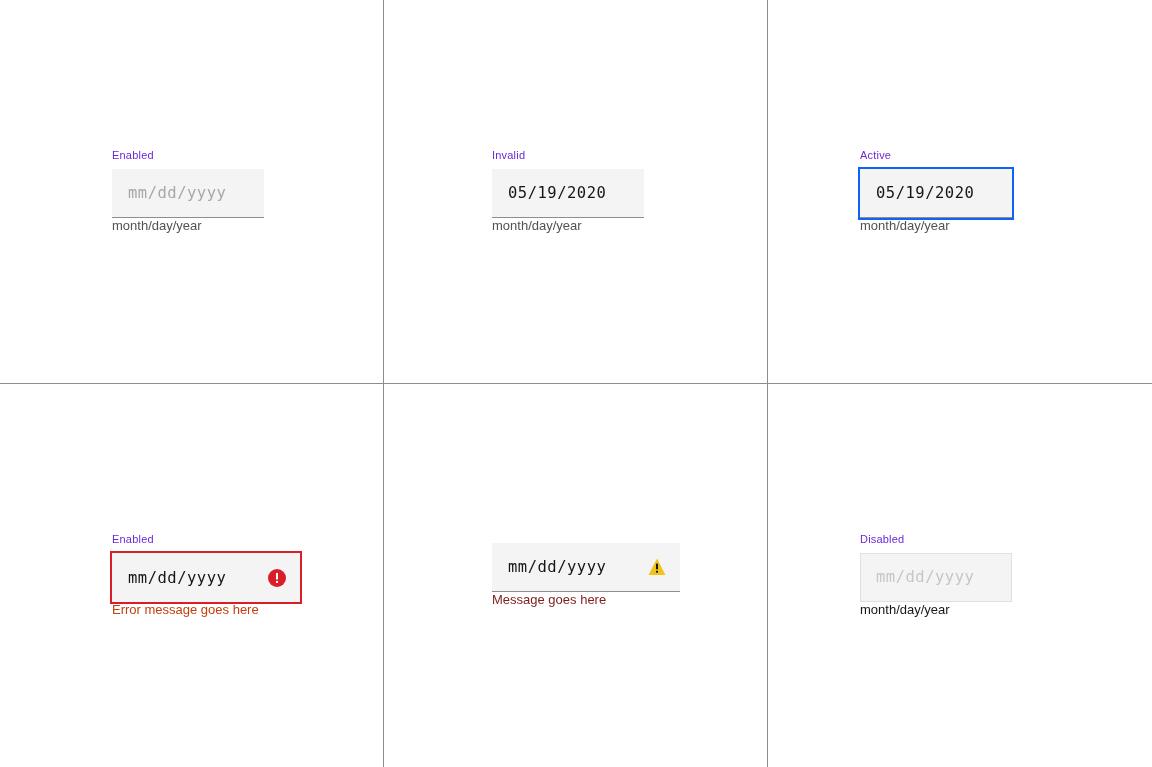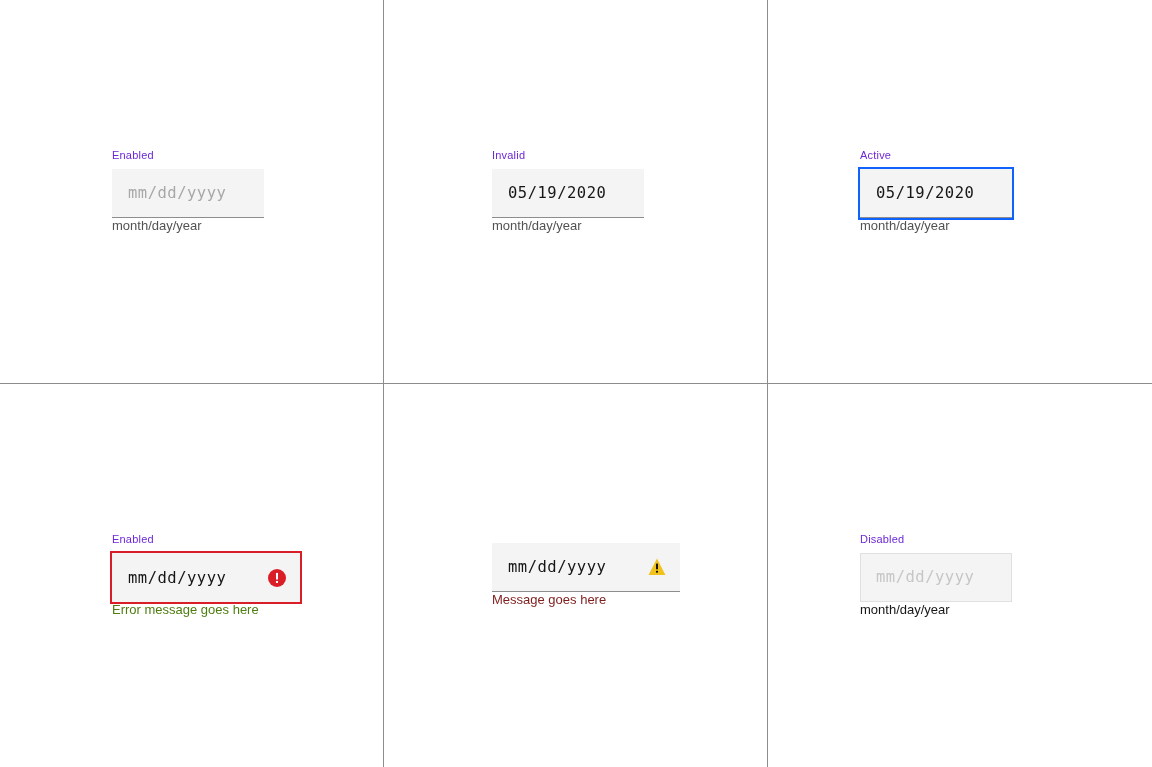--- a/index.html
+++ b/index.html
@@ -81,21 +81,21 @@
         outline-offset: -1px;
         cursor: not-allowed;
     }
     .input-box.disabled .ph { color: #c6c6c6; }
 
     .helper {
       font-size: 13px;
       color: #525252;
       margin-top: 0;
     }
-    .helper.error { color: #4d7c0f; }
+    .helper.error { color: #c2410c; }
     .helper.warn  { color: #7f1d1d; }
     .helper.disabled { color: #161616; }
 
     .status-icon {
       position: absolute;
       right: 14px;
       top: 50%;
       transform: translateY(-50%);
       width: 18px;
       height: 18px;

